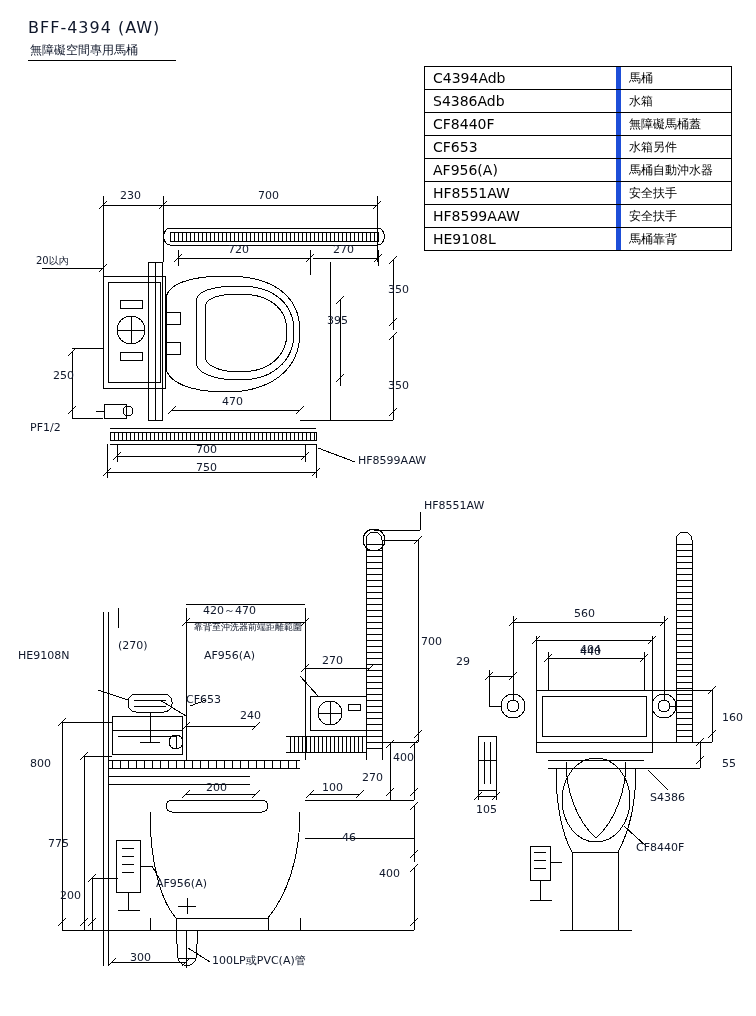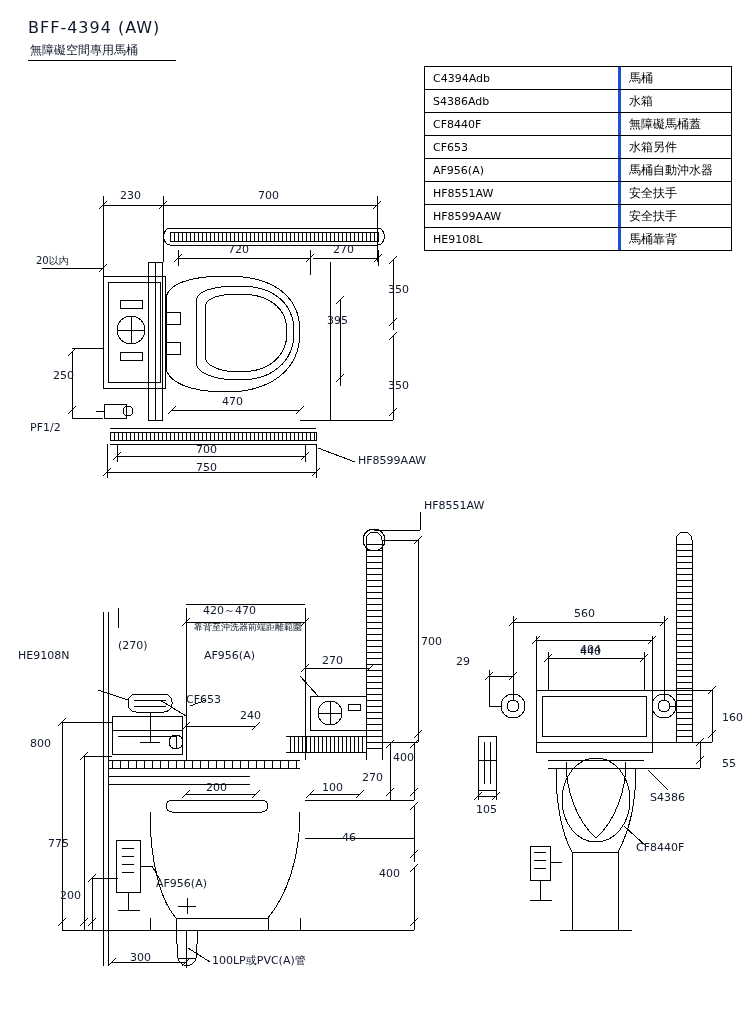--- a/index.html
+++ b/index.html
@@ -8,21 +8,21 @@
   .t{position:absolute;white-space:nowrap;font-size:11px;line-height:1;color:#0f172a;}
   .t.sm{font-size:10px;}
   .t.xs{font-size:9px;}
   .t.big{font-size:16px;letter-spacing:1px;}
   .t.mid{font-size:12px;}
   .ln{position:absolute;background:#000;}
   .hl{height:1px;}
   svg{position:absolute;left:0;top:0;}
   .tbl{position:absolute;left:424px;top:66px;width:306px;border:1px solid #000;border-bottom:none;}
   .tbl .row{display:flex;height:22px;border-bottom:1px solid #000;align-items:center;}
-  .tbl .c1{width:196px;padding-left:8px;font-size:11px;border-right:3px solid #1d4ed8;height:100%;display:flex;align-items:center;box-sizing:border-box;}
+  .tbl .c1{width:196px;padding-left:8px;font-size:14px;border-right:5px solid #1d4ed8;height:100%;display:flex;align-items:center;box-sizing:border-box;}
   .tbl .c2{flex:1;padding-left:8px;font-size:12px;display:flex;align-items:center;height:100%;box-sizing:border-box;}
 </style>
 </head>
 <body>
 
 <div id="sheet">
 
   <div class="t big" style="left:28px;top:20px;">BFF-4394 (AW)</div>
   <div class="t mid" style="left:30px;top:44px;">無障礙空間專用馬桶</div>
   <div class="ln hl" style="left:28px;top:60px;width:148px;"></div>
@@ -380,21 +380,21 @@
   <div class="t" style="left:18px;top:650px;">HE9108N</div>
   <div class="t" style="left:204px;top:650px;">AF956(A)</div>
   <div class="t" style="left:186px;top:694px;">CF653</div>
   <div class="t" style="left:240px;top:710px;">240</div>
   <div class="t" style="left:206px;top:782px;">200</div>
   <div class="t" style="left:322px;top:782px;">100</div>
   <div class="t" style="left:393px;top:752px;">400</div>
   <div class="t" style="left:362px;top:772px;">270</div>
   <div class="t" style="left:342px;top:832px;">46</div>
   <div class="t" style="left:379px;top:868px;">400</div>
-  <div class="t" style="left:30px;top:738px;">800</div>
+  <div class="t" style="left:30px;top:758px;">800</div>
   <div class="t" style="left:48px;top:838px;">775</div>
   <div class="t" style="left:60px;top:890px;">200</div>
   <div class="t" style="left:130px;top:952px;">300</div>
   <div class="t" style="left:156px;top:878px;">AF956(A)</div>
   <div class="t" style="left:212px;top:955px;">100LP或PVC(A)管</div>
 
   <div class="t" style="left:574px;top:608px;">560</div>
   <div class="t" style="left:580px;top:626px;margin-top:20px;">440</div>
   <div class="t" style="left:580px;top:644px;">404</div>
   <div class="t" style="left:456px;top:656px;">29</div>

